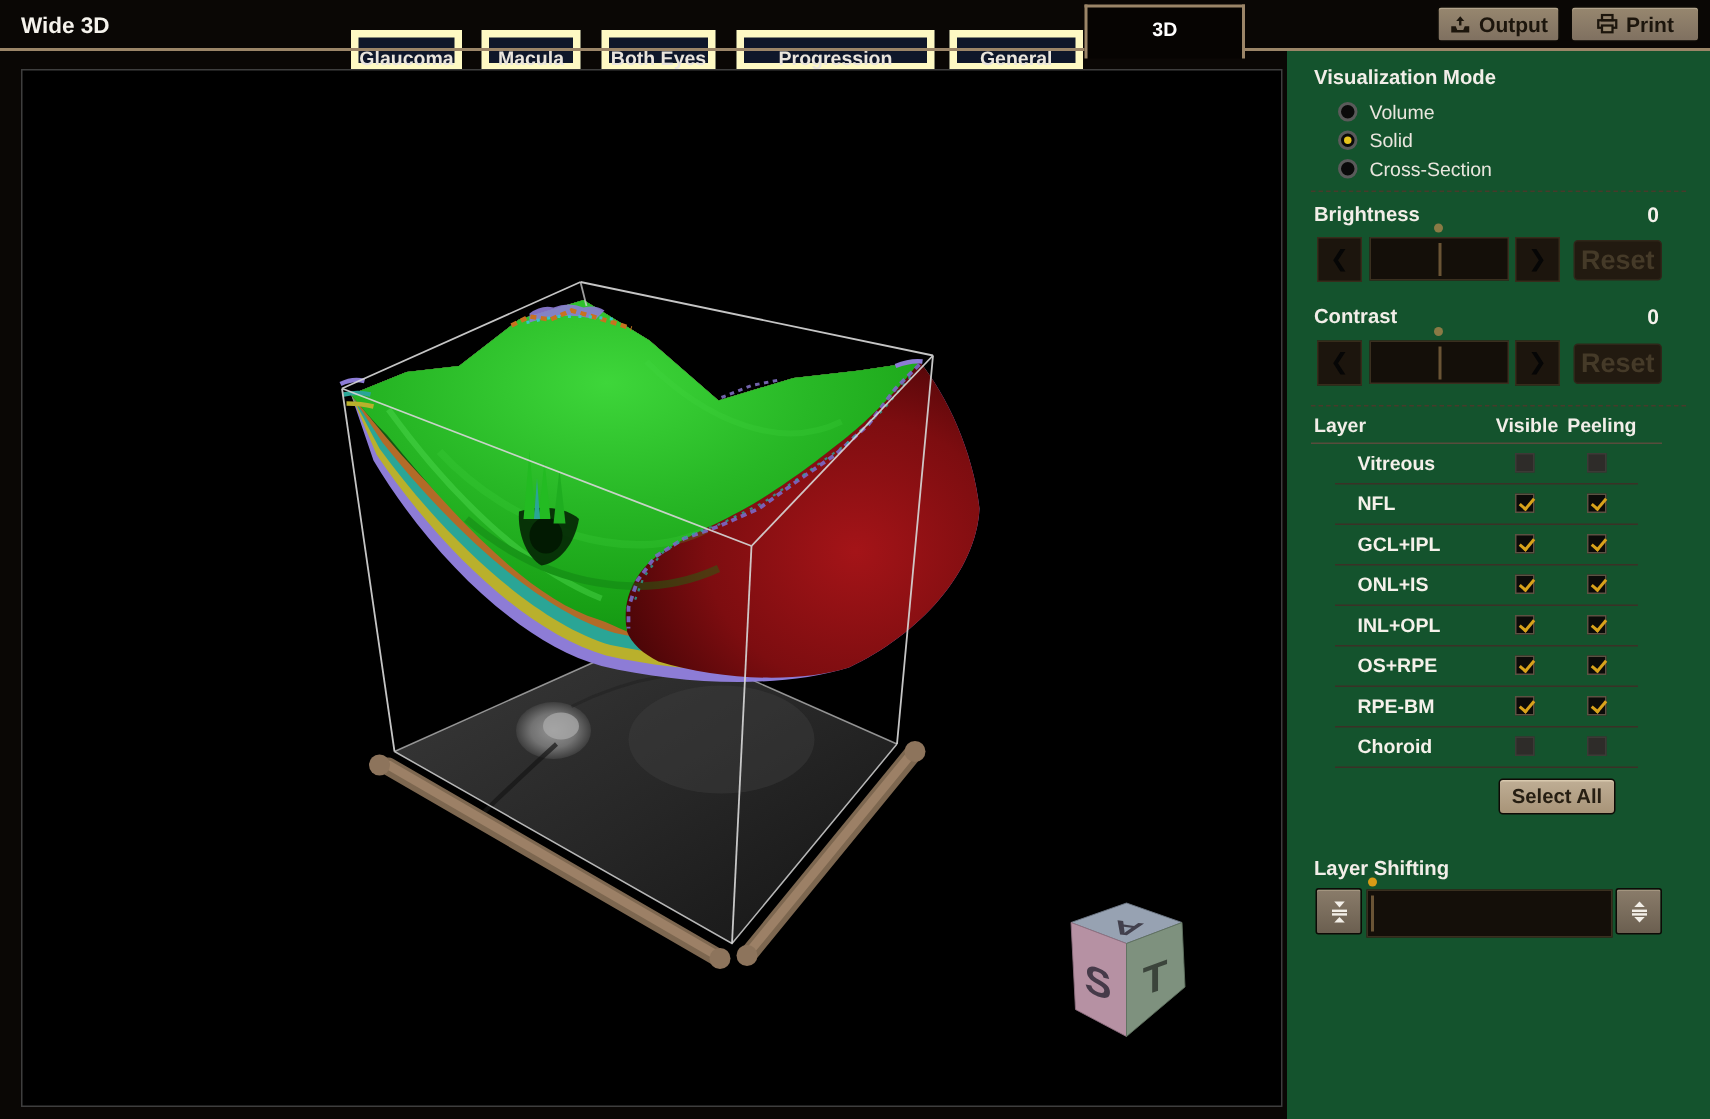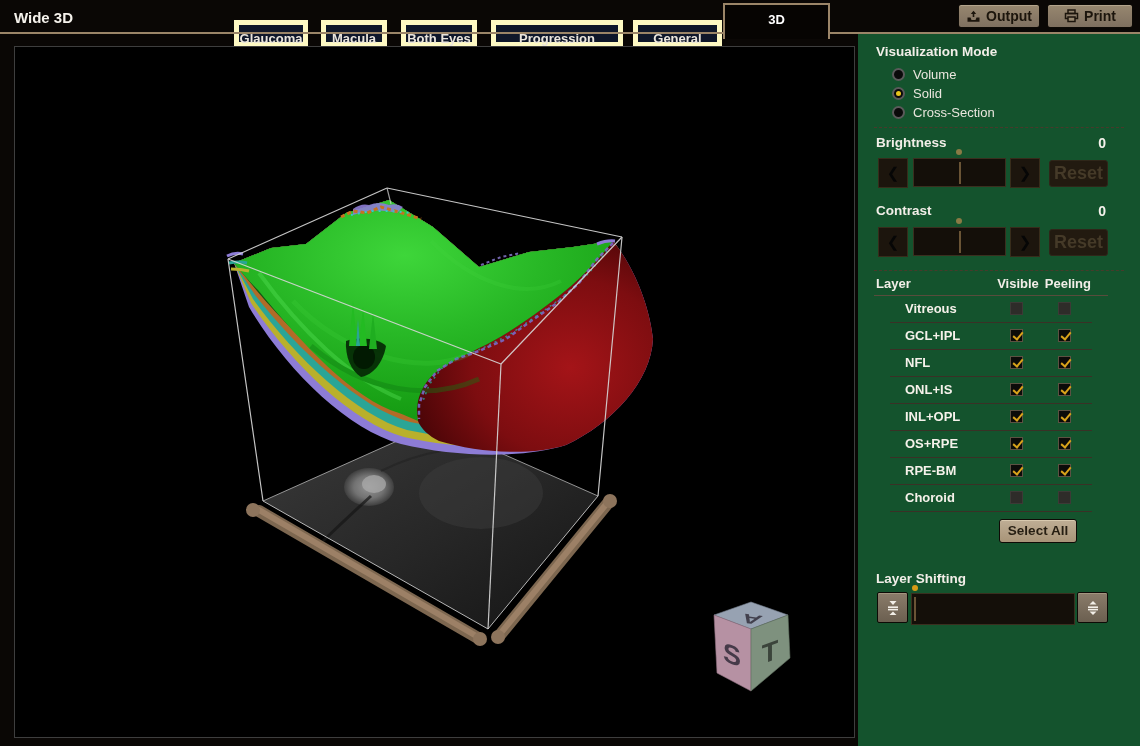--- a/index.html
+++ b/index.html
@@ -280,30 +280,30 @@
     <div class="col-head" style="left:183px;top:242px;width:50px;text-align:right;">Peeling</div>
     <div class="hline"></div>
 
     <div class="rows" id="layer-rows">
         <div class="lrow">
           <div class="nm">Vitreous</div>
           <div class="chk off" style="left: 120px;"></div>
           <div class="chk off" style="left: 168px;"></div>
         </div>
         <div class="lrow">
+          <div class="nm">NFL</div>
+          <div class="chk on" style="left: 120px;">
+            <div class="mark"></div>
+          </div>
+          <div class="chk on" style="left: 168px;">
+            <div class="mark"></div>
+          </div>
+        </div>
+        <div class="lrow">
           <div class="nm">GCL+IPL</div>
-          <div class="chk on" style="left: 120px;">
-            <div class="mark"></div>
-          </div>
-          <div class="chk on" style="left: 168px;">
-            <div class="mark"></div>
-          </div>
-        </div>
-        <div class="lrow">
-          <div class="nm">NFL</div>
           <div class="chk on" style="left: 120px;">
             <div class="mark"></div>
           </div>
           <div class="chk on" style="left: 168px;">
             <div class="mark"></div>
           </div>
         </div>
         <div class="lrow">
           <div class="nm">ONL+IS</div>
           <div class="chk on" style="left: 120px;">

